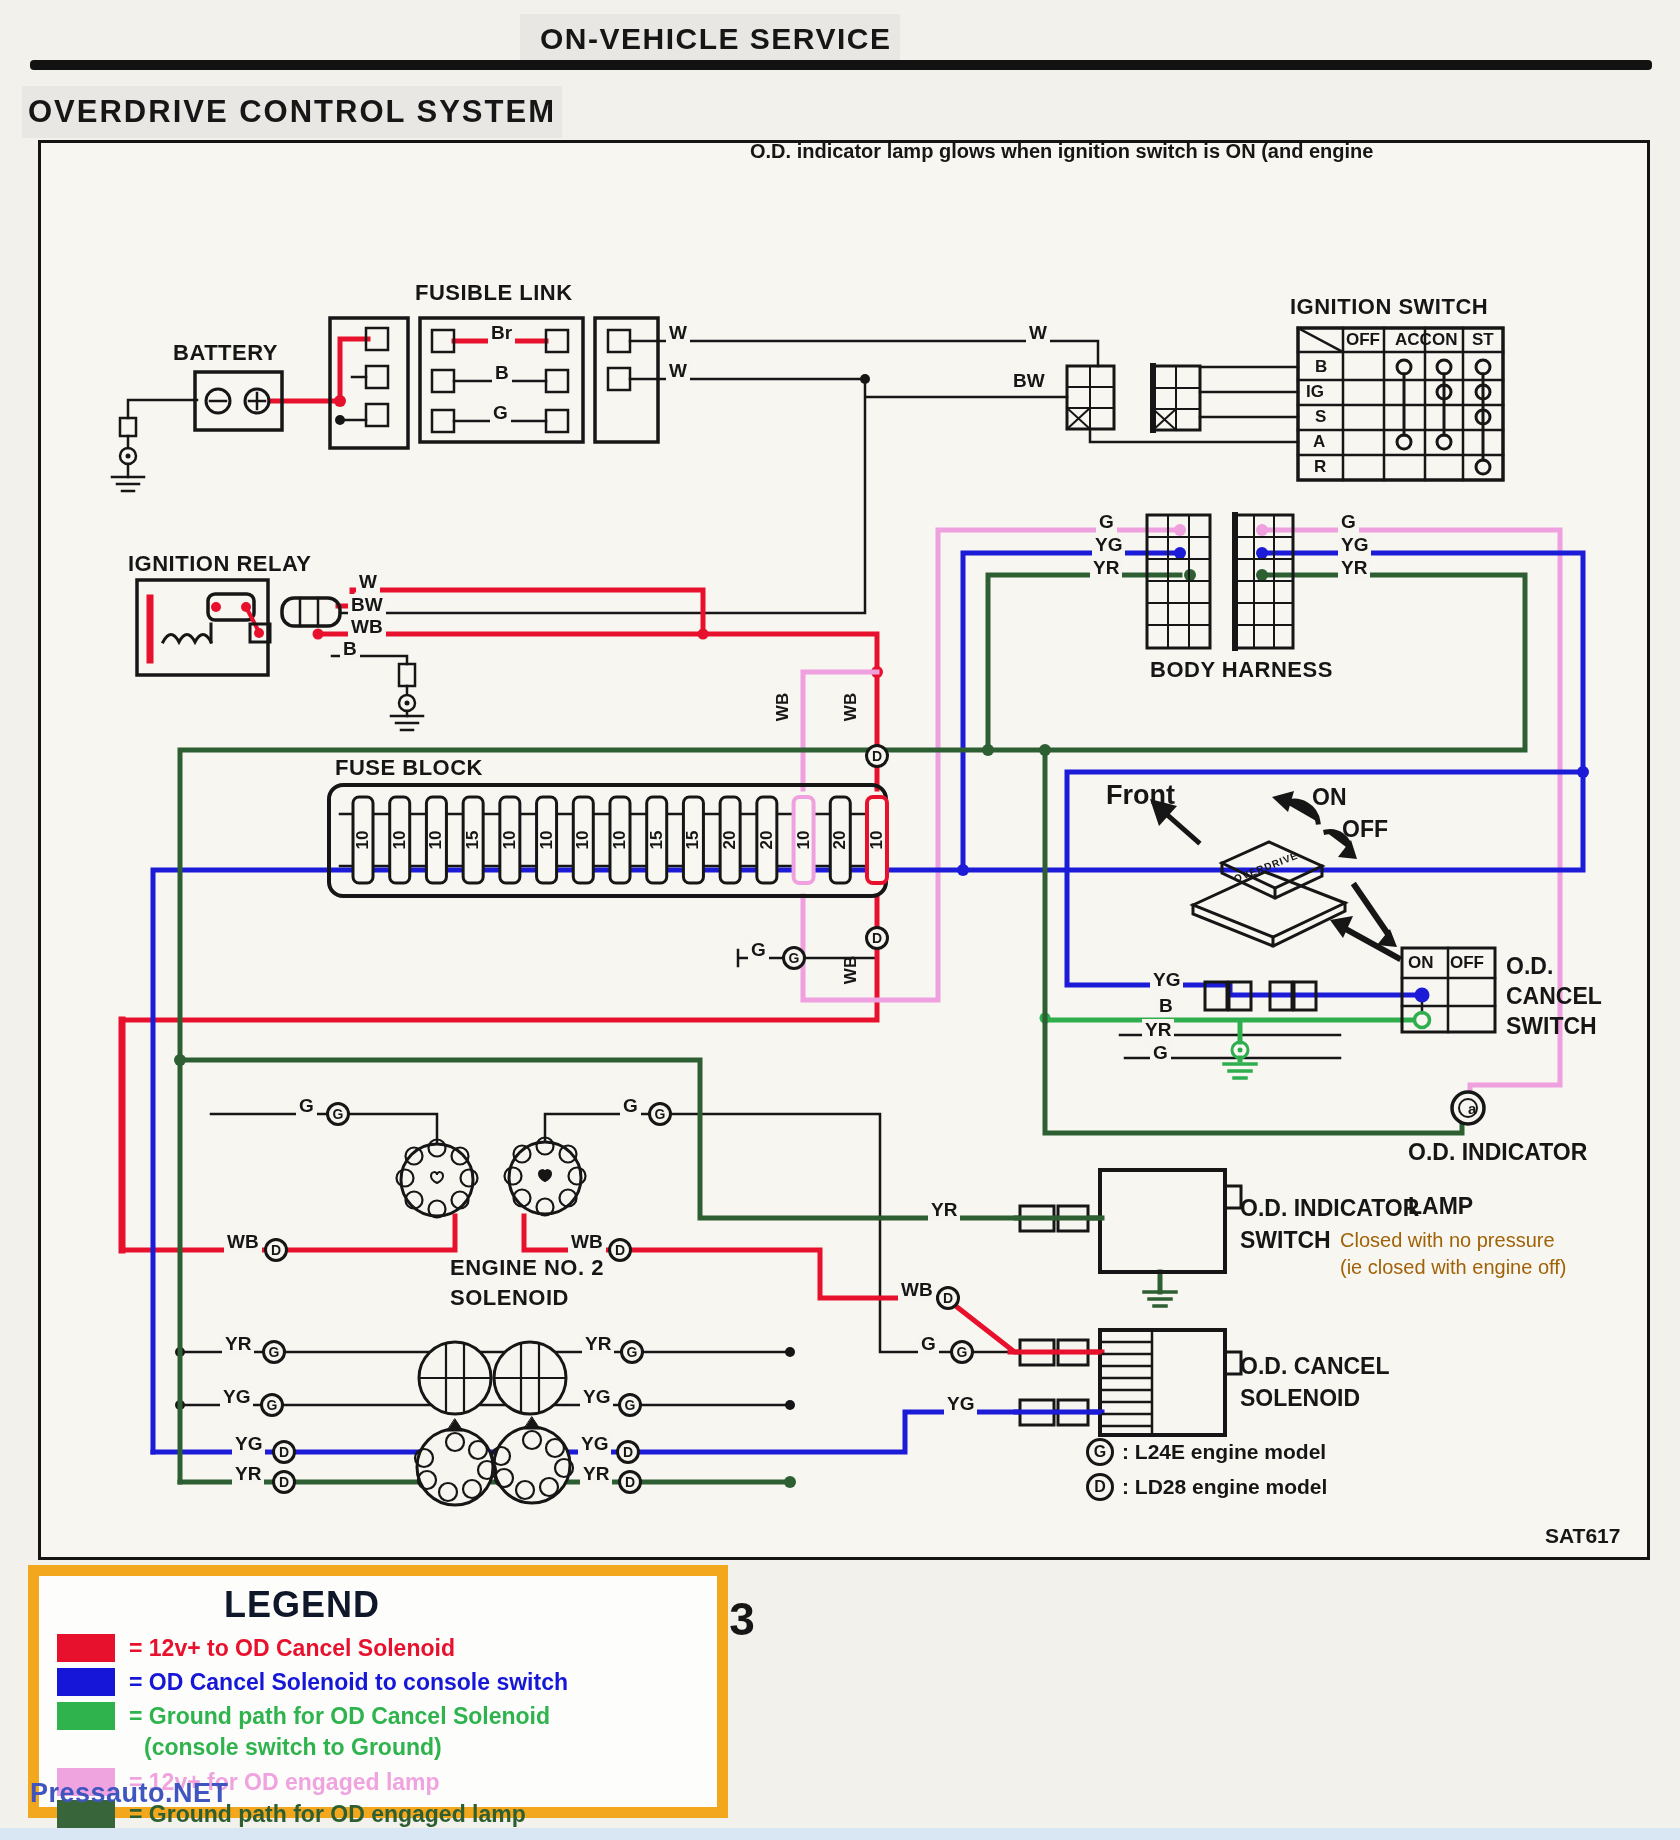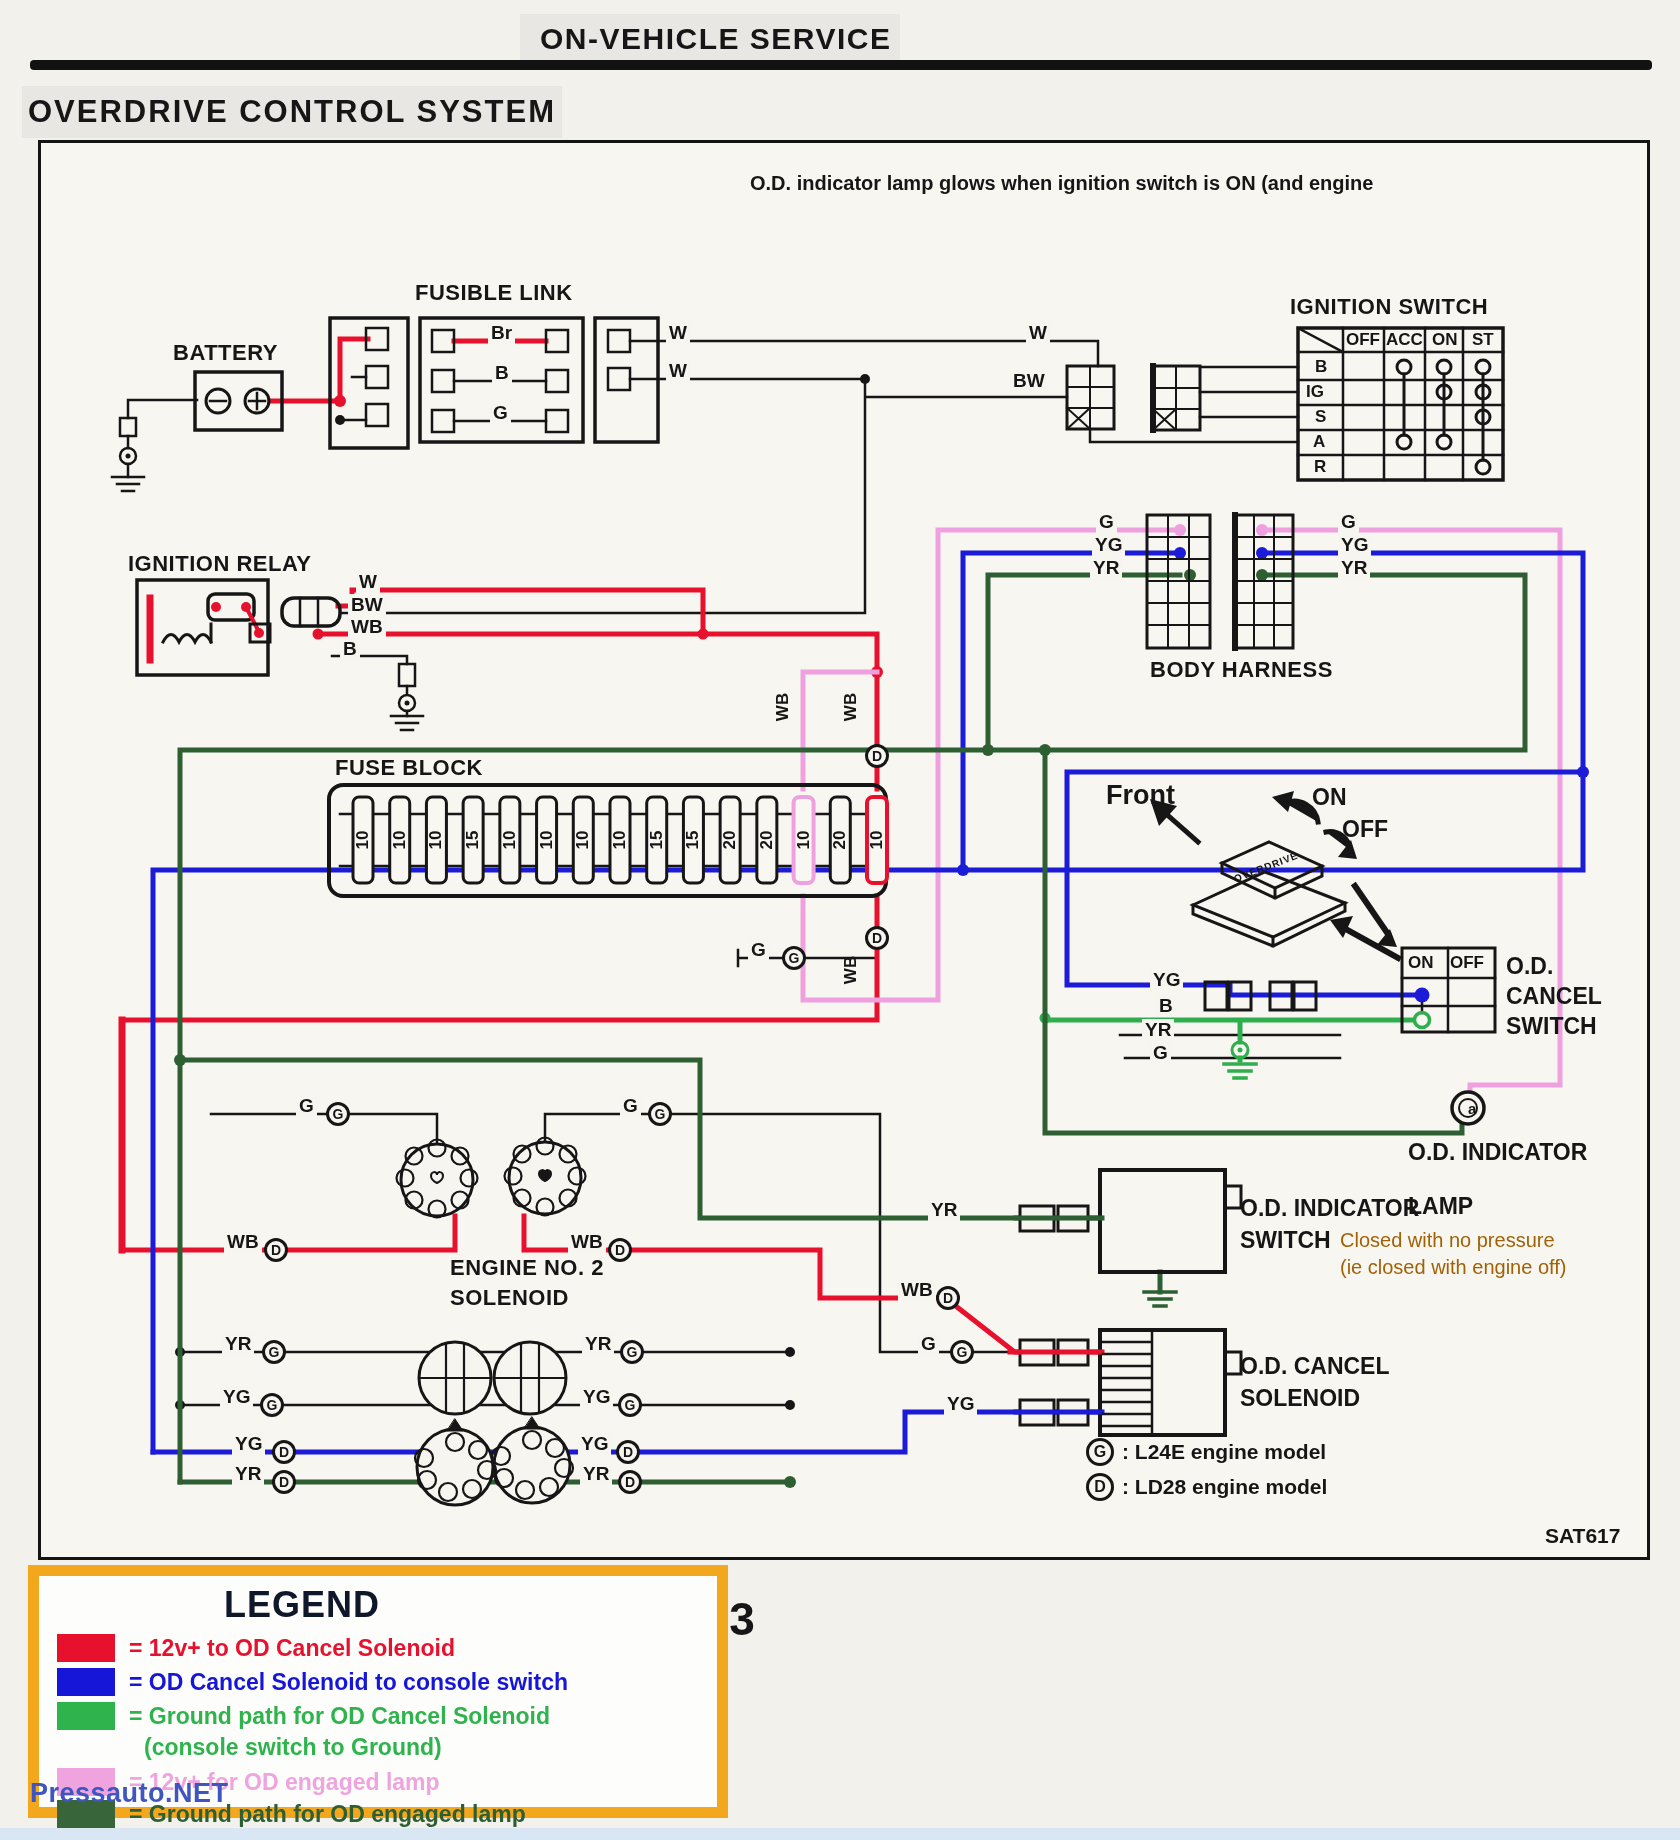--- a/index.html
+++ b/index.html
@@ -54,21 +54,21 @@
 
   <div class="shade" style="left:520px;top:14px;width:380px;height:46px;"></div>
   <div class="shade" style="left:22px;top:86px;width:540px;height:52px;"></div>
 
   <div class="abs pagetitle" style="left:540px;top:22px;">ON-VEHICLE SERVICE</div>
   <div id="topbar"></div>
   <div class="abs section" style="left:28px;top:94px;text-align:right;">OVERDRIVE CONTROL SYSTEM</div>
 
   <div id="diagframe"></div>
 
-  <div class="abs note" style="left:750px;top:172px;">O.D. indicator lamp glows when ignition switch is ON (and engine</div>
+  <div class="abs note" style="left:750px;top:140px;">O.D. indicator lamp glows when ignition switch is ON (and engine</div>
 
   <svg id="diag" width="1680" height="1840" fill="none" stroke-linecap="square">
 
     <g stroke="#161616" stroke-width="2.5">
       <path d="M197,400 H128 V418"></path>
       <path d="M128,436 V448 M128,464 V477"></path>
       <path d="M112,477 H144 M117,484 H139 M122,491 H134"></path>
       <path d="M210,401 H226"></path>
       <path d="M249,401 H265 M257,393 V409"></path>
       <path d="M454,381 H546 M454,421 H546"></path>
@@ -459,21 +459,21 @@
       <span class="circ" style="left: 276px; top: 1250px;">D</span>
       <span class="circ" style="left: 620px; top: 1250px;">D</span>
       <span class="circ" style="left: 948px; top: 1298px;">D</span>
       <span class="circ" style="left: 284px; top: 1452px;">D</span>
       <span class="circ" style="left: 628px; top: 1452px;">D</span>
       <span class="circ" style="left: 284px; top: 1482px;">D</span>
       <span class="circ" style="left: 630px; top: 1482px;">D</span>
       <span class="circ" style="left: 877px; top: 756px;">D</span>
       <span class="circ" style="left: 877px; top: 938px;">D</span>
       <span class="abs tbl vmid" style="left: 1346px; top: 340px;">OFF</span>
-      <span class="abs tbl vmid" style="left: 1386px; top: 340px;">ACC</span>
+      <span class="abs tbl vmid" style="left: 1386px; top: 340px; padding-left: 9px;">ACC</span>
       <span class="abs tbl vmid" style="left: 1432px; top: 340px;">ON</span>
       <span class="abs tbl vmid" style="left: 1472px; top: 340px;">ST</span>
       <span class="abs tbl vmid" style="left: 1315px; top: 367px;">B</span>
       <span class="abs tbl vmid" style="left: 1306px; top: 392px;">IG</span>
       <span class="abs tbl vmid" style="left: 1315px; top: 417px;">S</span>
       <span class="abs tbl vmid" style="left: 1313px; top: 442px;">A</span>
       <span class="abs tbl vmid" style="left: 1314px; top: 467px;">R</span>
       <span class="abs tbl vmid" style="left: 1408px; top: 963px;">ON</span>
       <span class="abs tbl vmid" style="left: 1450px; top: 963px;">OFF</span>
       <span class="abs fuseno" style="left: 363px; top: 840px;">10</span>

